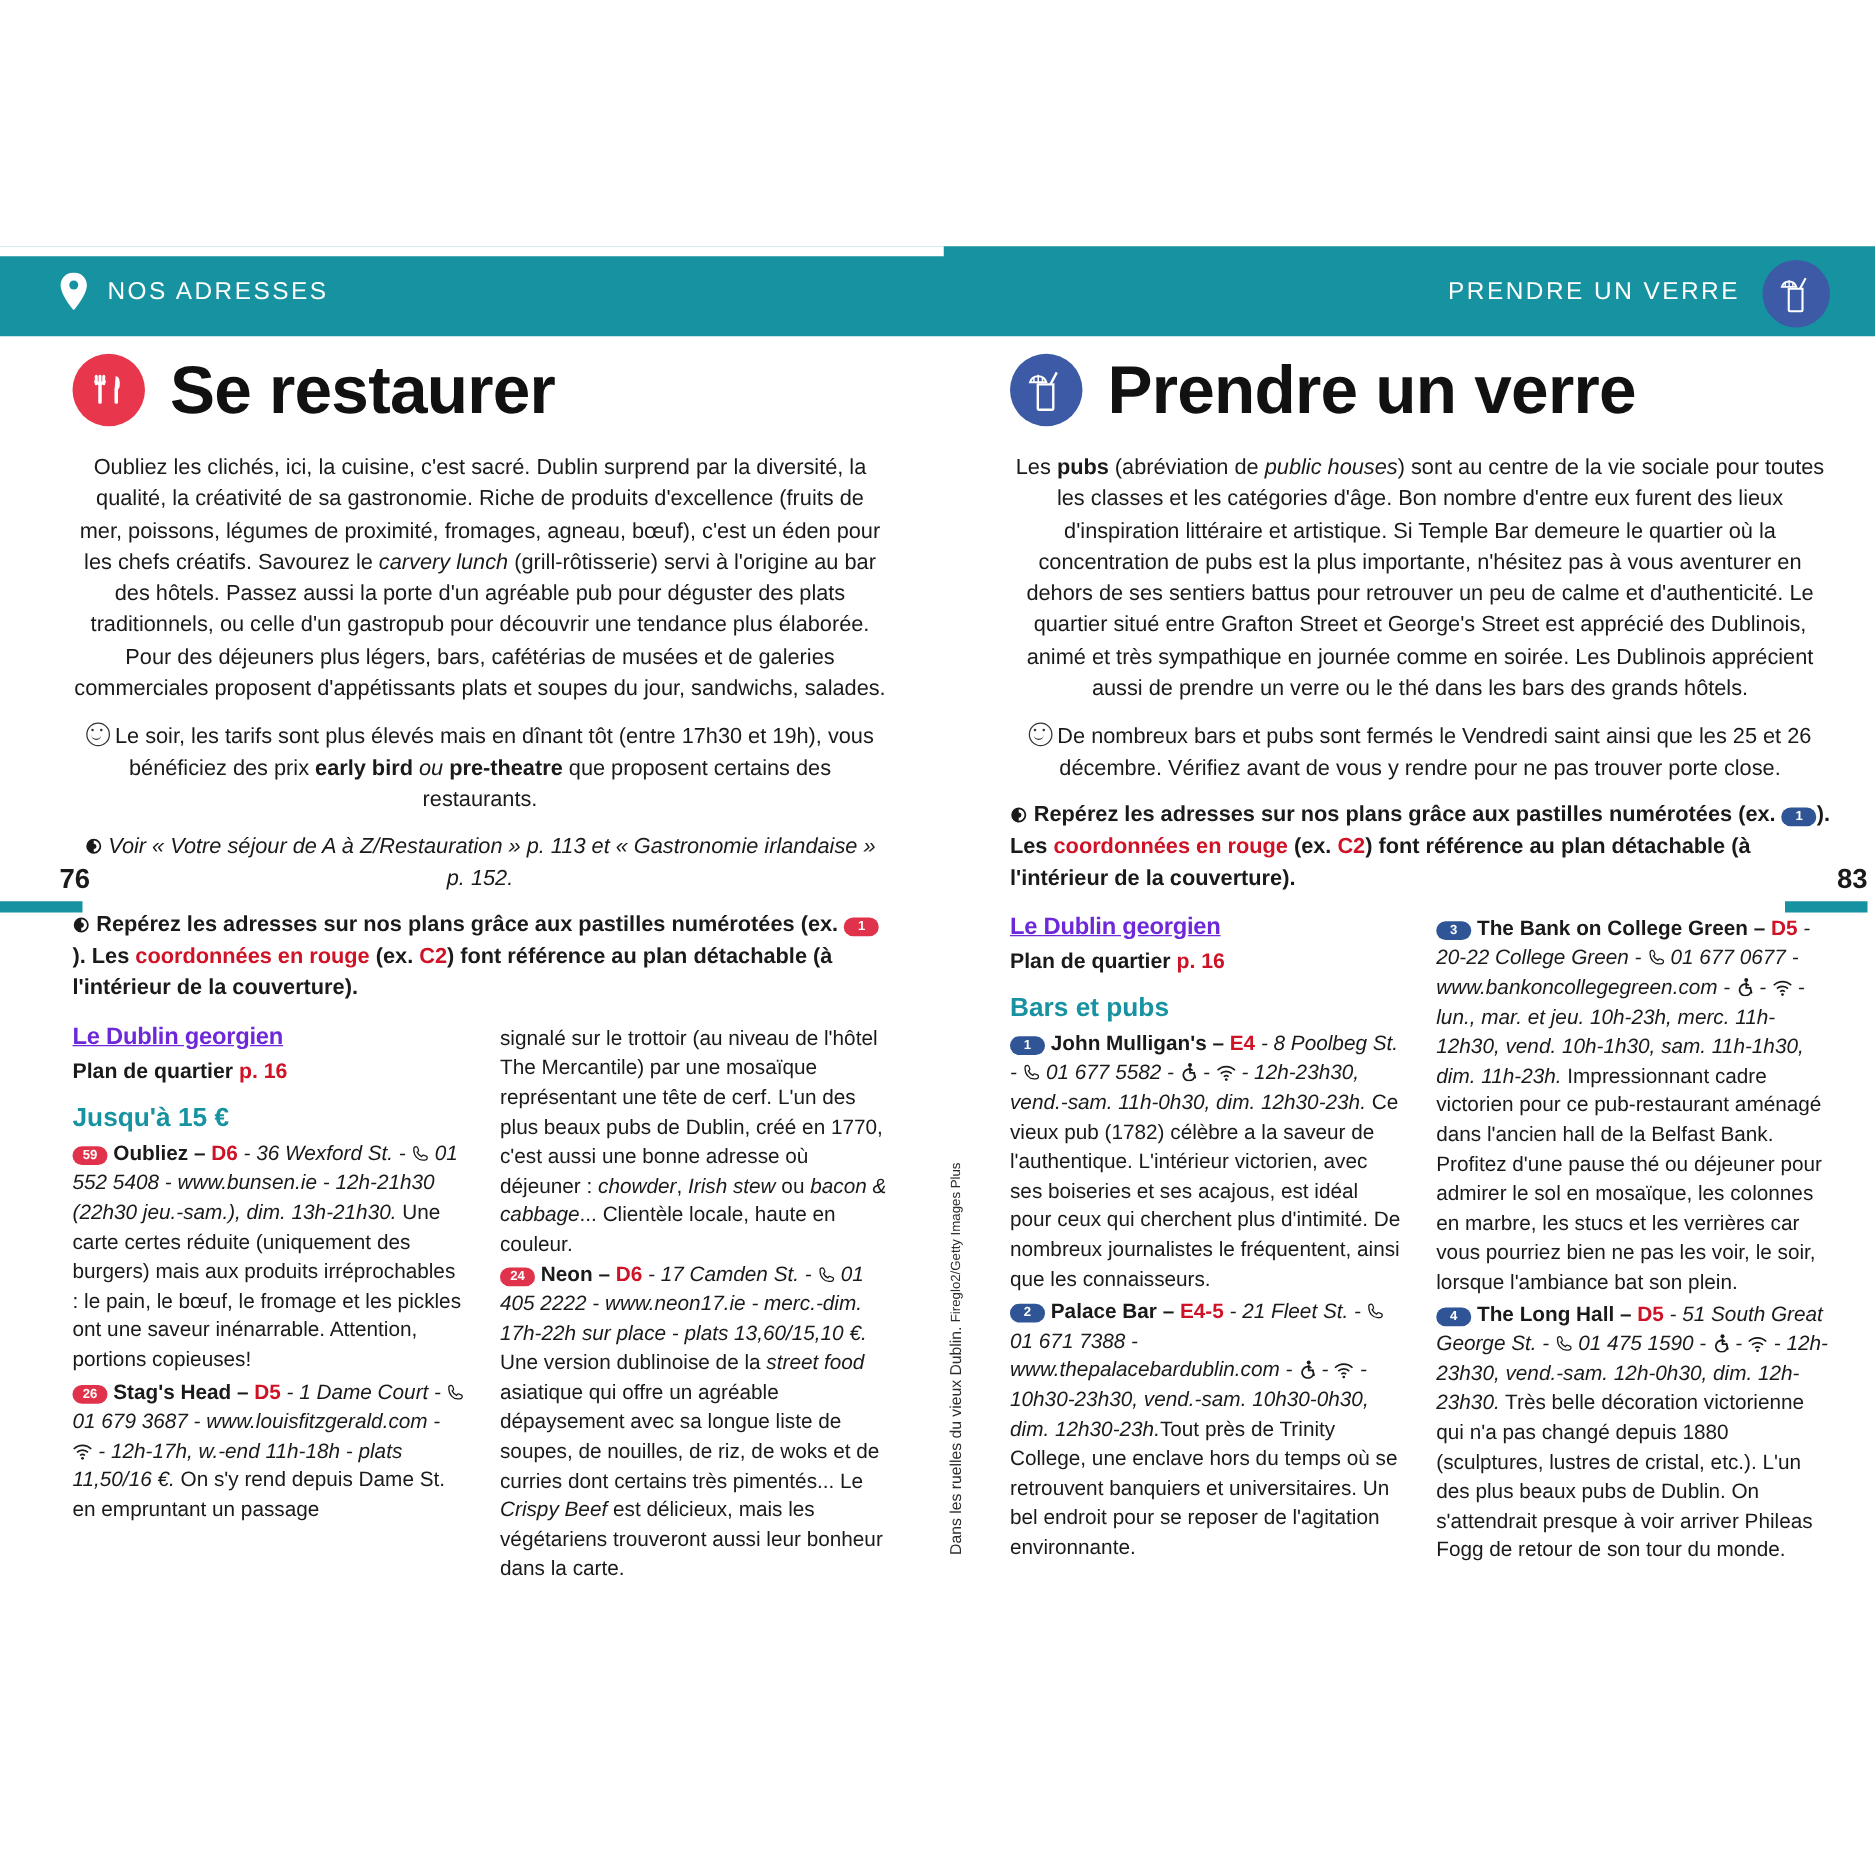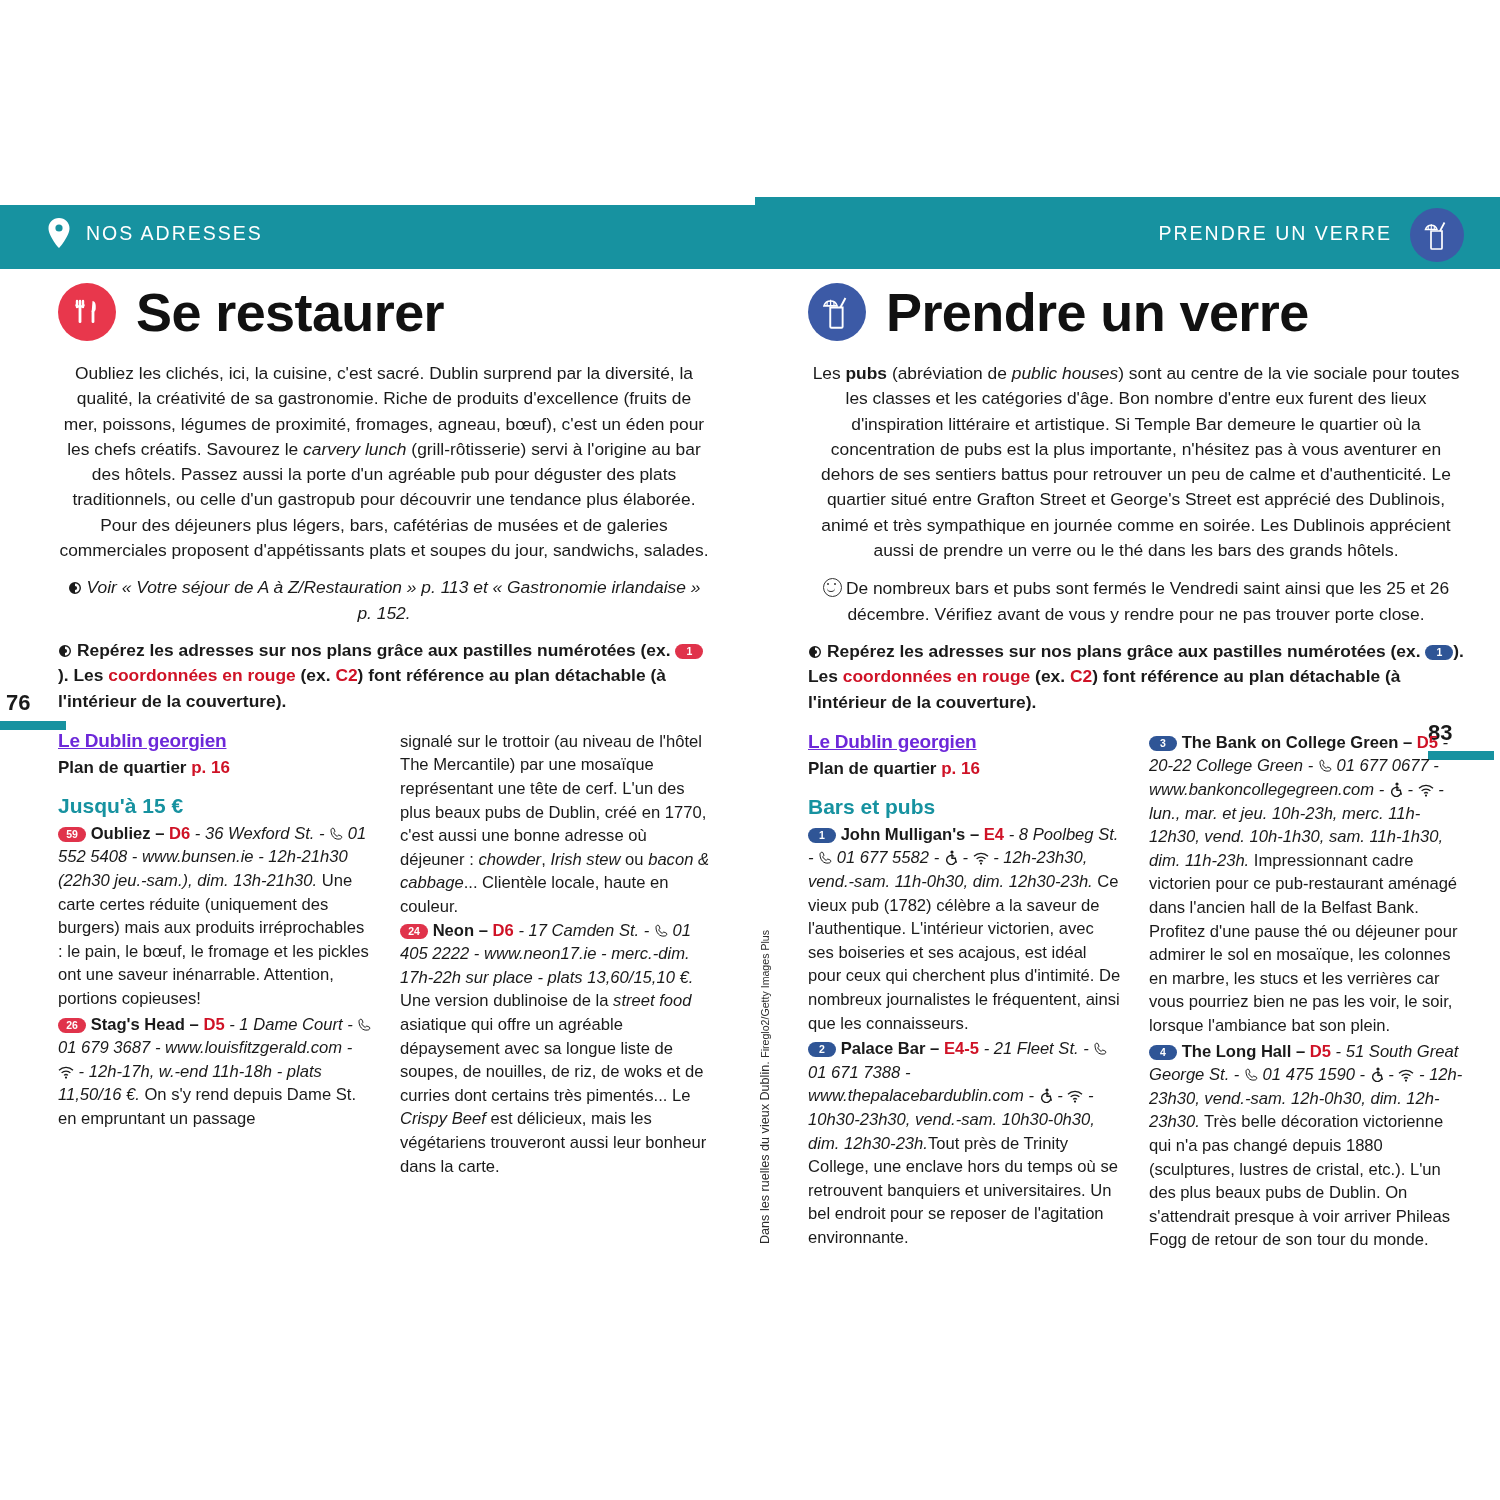--- a/index.html
+++ b/index.html
@@ -32,26 +32,26 @@
     white-space:nowrap;
   }
   .pin-icon svg{display:block}
   .drink-badge{
     width:54px;height:54px;border-radius:50%;background:#3c5aa6;
     display:flex;align-items:center;justify-content:center;
     position:relative;top:2px;
   }
 
   
-  .folio{position:absolute;width:66px;text-align:left;}
+  .folio{position:absolute;width:66px;text-align:right;}
   .folio .num{font-size:22px;font-weight:700;color:#1a1a1a;line-height:1;}
   .folio .rule{height:9px;background:#1792a0;margin-top:7px;}
   .folio-left{left:6px;top:692px;}
   .folio-left .rule{margin-left:-6px;width:66px;}
-  .folio-right{right:6px;top:722px;}
+  .folio-right{right:6px;top:692px;}
   .folio-right .rule{width:66px;}
 
   
   .page{position:absolute;top:269px;}
   .page-left{left:0;width:750px;}
   .page-right{left:750px;width:750px;}
 
   .title-row{display:flex;align-items:center;gap:20px;margin-left:58px;margin-top:14px;}
   .page-right .title-row{margin-left:58px;}
   .title-badge{
@@ -187,20 +187,21 @@
           <path d="M22.5 6 c 3 0 3.6 4 3.2 8 c -.2 2 -1.3 2.6 -2.4 2.6 h-1.6 z" fill="#fff"></path>
           <rect x="21.6" y="15" width="2.8" height="13" rx="1.3" fill="#fff"></rect>
         </svg>
       </span>
       <h1 class="sec-title">Se restaurer</h1>
     </div>
 
     <div class="body-col">
       <p class="para"><span>Oubliez les clichés, ici, la cuisine, c'est sacré. Dublin surprend par la diversité, la qualité, la créativité de sa gastronomie. Riche de produits d'excellence (fruits de mer, poissons, légumes de proximité, fromages, agneau, bœuf), c'est un éden pour les chefs créatifs. Savourez le </span><span class="ital">carvery lunch</span><span> (grill-rôtisserie) servi à l'origine au bar des hôtels. Passez aussi la porte d'un agréable pub pour déguster des plats traditionnels, ou celle d'un gastropub pour découvrir une tendance plus élaborée. Pour des déjeuners plus légers, bars, cafétérias de musées et de galeries commerciales proposent d'appétissants plats et soupes du jour, sandwichs, salades.</span></p>
 
+      <p class="para"><span class="smiley"></span><span>Le soir, les tarifs sont plus élevés mais en dînant tôt (entre 17h30 et 19h), vous bénéficiez des prix </span><span class="bold">early bird</span><span class="ital"> ou </span><span class="bold">pre-theatre</span><span> que proposent certains des restaurants.</span></p>
 
       <p class="para ital"><span class="handbullet"><svg width="14" height="14" viewBox="0 0 14 14">
               <path d="M7 1 a6 6 0 1 0 0 12 a6 6 0 0 0 0 -12 z M7 2.4 a4.6 4.6 0 0 1 0 9.2 z" fill="#1a1a1a"></path>
               <circle cx="7" cy="7" r="2.1" fill="#1a1a1a"></circle>
             </svg></span><span>Voir « Votre séjour de A à Z/Restauration » p. 113 et « Gastronomie irlandaise » p. 152.</span></p>
 
       <p class="tight bold"><span class="handbullet"><svg width="14" height="14" viewBox="0 0 14 14">
               <path d="M7 1 a6 6 0 1 0 0 12 a6 6 0 0 0 0 -12 z M7 2.4 a4.6 4.6 0 0 1 0 9.2 z" fill="#1a1a1a"></path>
               <circle cx="7" cy="7" r="2.1" fill="#1a1a1a"></circle>
             </svg></span><span>Repérez les adresses sur nos plans grâce aux pastilles numérotées (ex. </span><span class="pastille pastille-red">1</span><span>). Les </span><span class="red">coordonnées en rouge</span><span> (ex. </span><span class="red">C2</span><span>) font référence au plan détachable (à l'intérieur de la couverture).</span></p>

